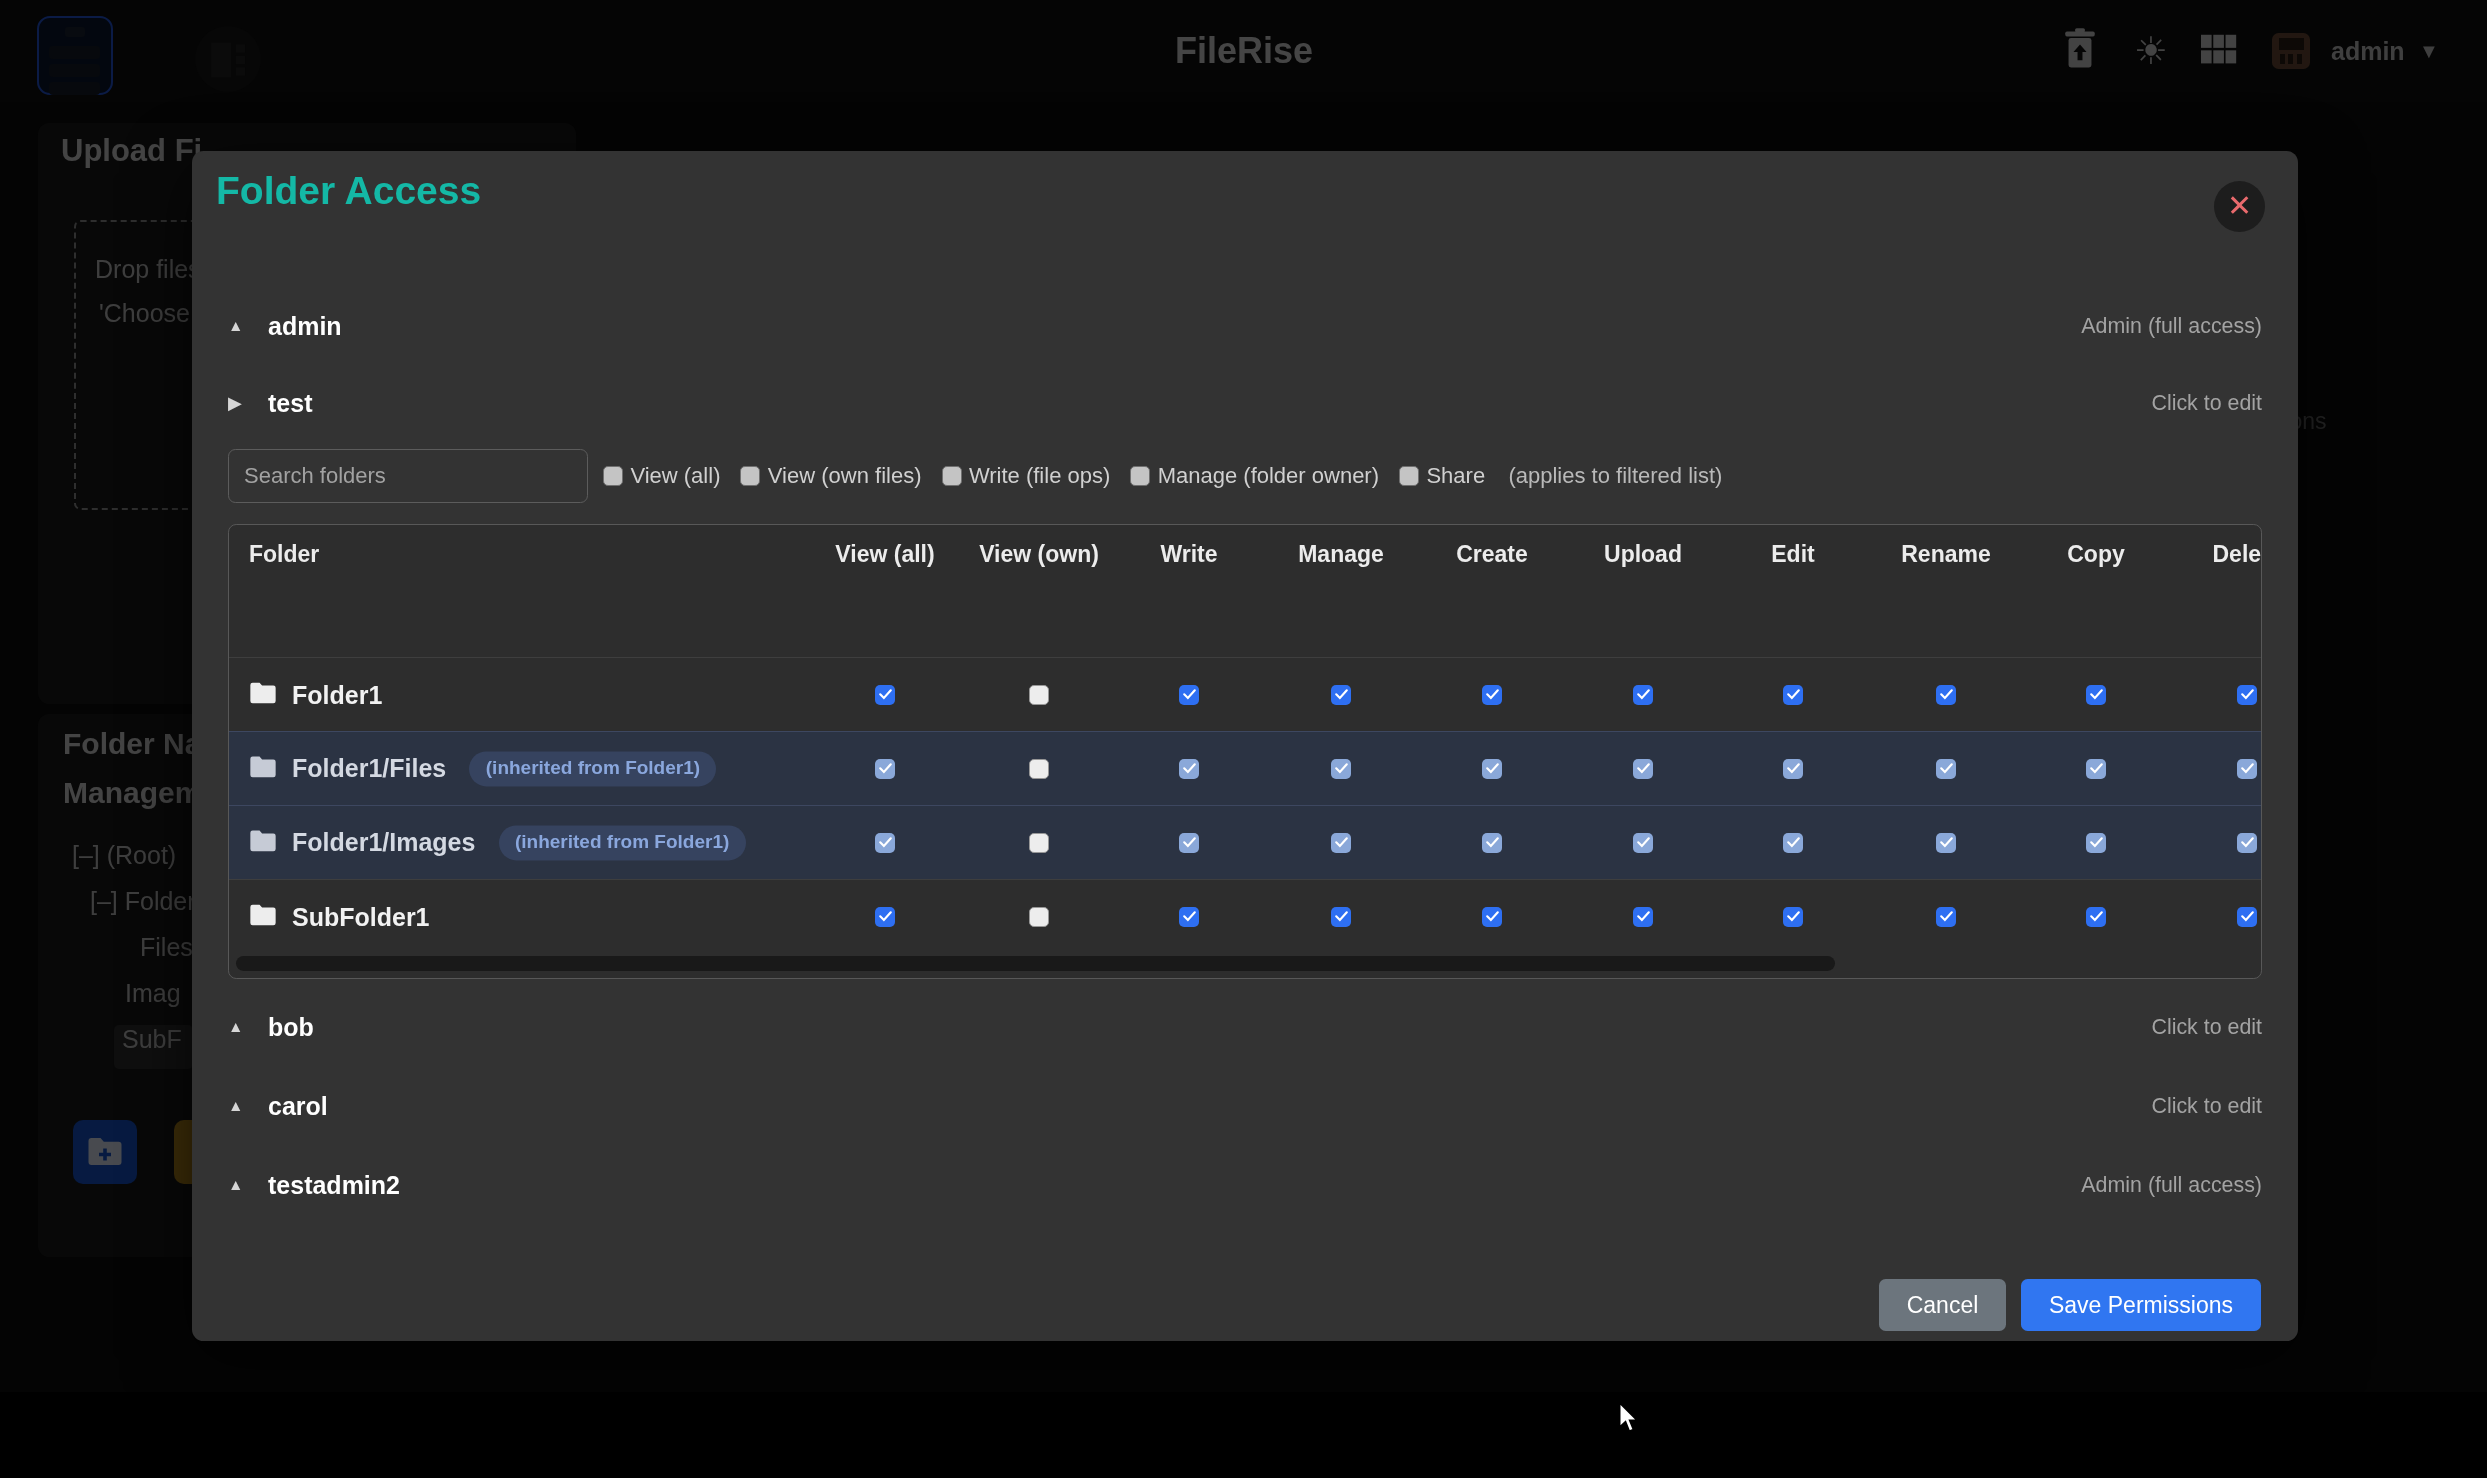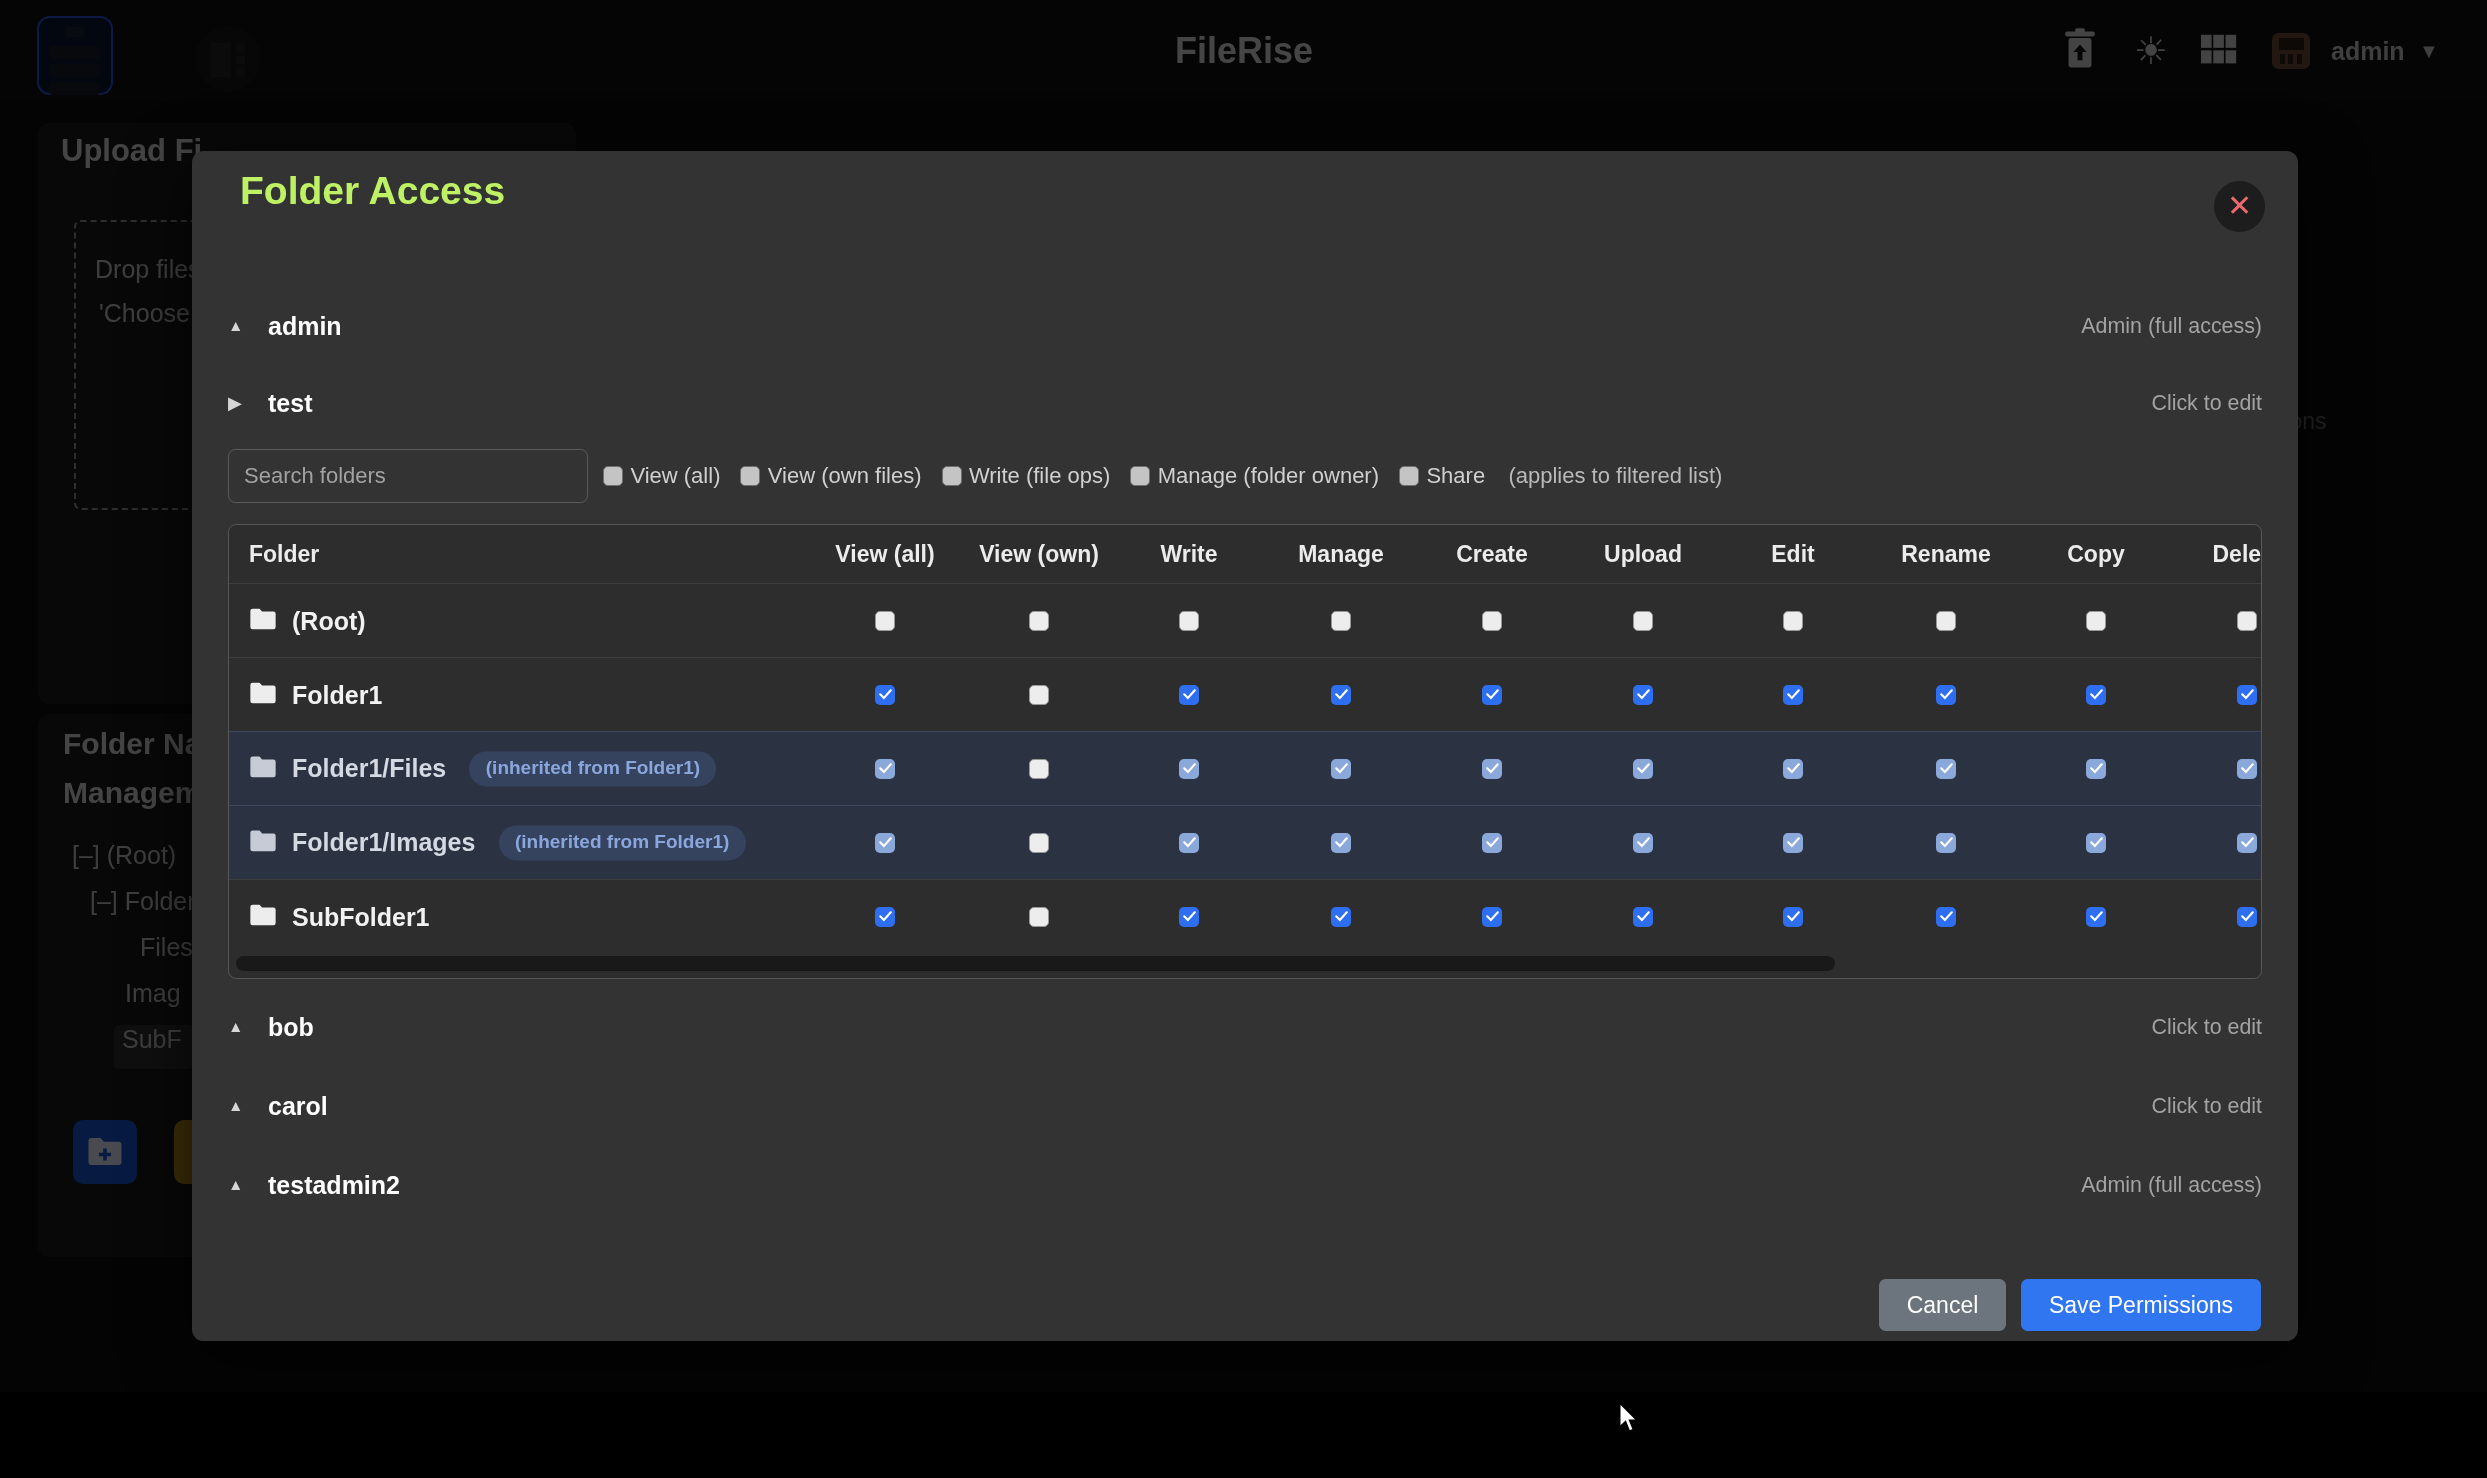--- a/index.html
+++ b/index.html
@@ -26,21 +26,21 @@
   .dashed-box{position:absolute;border:2.5px dashed #8f8f8f;border-radius:6.6px;}
   .tree-hl{position:absolute;background:#2f2f2f;border-radius:5px;}
   .sq-btn{position:absolute;width:64px;height:64px;border-radius:10px;}
   .frag{position:absolute;font-size:23px;color:#6e6550;}
 
   .backdrop{position:absolute;inset:0;background:rgba(0,0,0,0.68);}
 
   
   .modal{position:absolute;left:192px;top:151px;width:2106px;height:1190px;background:var(--modal-bg,#333);border-radius:11.5px;box-shadow:0 20px 66px rgba(0,0,0,.65);}
   .close-btn{position:absolute;right:33px;top:30px;width:51px;height:51px;border-radius:50%;background:#1d1d1d;color:var(--close-x,#e96a6d);font-size:30px;font-weight:700;text-align:center;line-height:49px;cursor:pointer;}
-  .m-title{position:absolute;left:48px;top:18px;font-size:39px;font-weight:700;color:#bef264;}
+  .m-title{position:absolute;left:24px;top:18px;font-size:39px;font-weight:700;color:#14b8a6;}
   .m-sub{position:absolute;left:38px;top:89px;font-size:22px;color:#c8c8c8;}
   .user-row{position:absolute;left:0;width:2106px;height:44px;}
   .user-caret{position:absolute;left:36px;top:50%;transform:translateY(-50%);font-size:15.6px;color:#d6d6d6;}
   .user-name{position:absolute;left:76px;top:50%;transform:translateY(-50%);font-size:25px;font-weight:700;color:#fff;}
   .user-status{position:absolute;right:36px;top:50%;transform:translateY(-50%);font-size:21.4px;color:#a3a3a3;text-align:center;}
   .search-input{position:absolute;left:36px;top:298px;width:360px;height:54px;background:transparent;border:1.6px solid #5c5c5c;border-radius:7.4px;color:#ddd;font-size:22px;padding:0 15px;outline:none;}
   .search-input::placeholder{color:#a2a2a2;}
   .filter-row{position:absolute;left:411px;top:299px;height:51px;display:flex;align-items:center;gap:20px;}
   .filter-item{display:flex;align-items:center;gap:7.4px;font-size:22px;color:#d0d0d0;white-space:nowrap;}
   .cb{width:20px;height:20px;border-radius:5px;flex:0 0 auto;}
@@ -215,38 +215,20 @@
           <span class="th" style="left: 810px;">View (own)</span>
           <span class="th" style="left: 960px;">Write</span>
           <span class="th" style="left: 1112px;">Manage</span>
           <span class="th" style="left: 1263px;">Create</span>
           <span class="th" style="left: 1414px;">Upload</span>
           <span class="th" style="left: 1564px;">Edit</span>
           <span class="th" style="left: 1717px;">Rename</span>
           <span class="th" style="left: 1867px;">Copy</span>
           <span class="th" style="left: 2018px;">Delete</span>
         </div>
-        <div class="pt-row" style="top: 58px;">
-          <span class="fcell">
-            <span><svg width="28" height="23" viewBox="0 0 24 20">
-                <path d="M1 3 q0-2 2-2 h6 l2.2 2.5 H21 q2 0 2 2 V17 q0 2 -2 2 H3 q-2 0 -2 -2 Z" fill="#ededed"></path>
-              </svg></span>
-            <span class="fname">(Root)</span>
-          </span>
-          <span class="cb off-white pt-cb" style="left: 656px;"></span>
-          <span class="cb off-white pt-cb" style="left: 810px;"></span>
-          <span class="cb off-white pt-cb" style="left: 960px;"></span>
-          <span class="cb off-white pt-cb" style="left: 1112px;"></span>
-          <span class="cb off-white pt-cb" style="left: 1263px;"></span>
-          <span class="cb off-white pt-cb" style="left: 1414px;"></span>
-          <span class="cb off-white pt-cb" style="left: 1564px;"></span>
-          <span class="cb off-white pt-cb" style="left: 1717px;"></span>
-          <span class="cb off-white pt-cb" style="left: 1867px;"></span>
-          <span class="cb off-white pt-cb" style="left: 2018px;"></span>
-        </div>
         <div class="pt-row" style="top: 132px;">
           <span class="fcell">
             <span><svg width="28" height="23" viewBox="0 0 24 20">
                 <path d="M1 3 q0-2 2-2 h6 l2.2 2.5 H21 q2 0 2 2 V17 q0 2 -2 2 H3 q-2 0 -2 -2 Z" fill="#ededed"></path>
               </svg></span>
             <span class="fname">Folder1</span>
           </span>
           <span class="cb on pt-cb" style="left: 656px;">
             <svg width="13" height="10.7" viewBox="0 0 16 13">
               <path d="M1.5 6.5 L6 11 L14.5 1.5" fill="none" stroke="#fff" stroke-width="2.6" stroke-linecap="round"></path>

